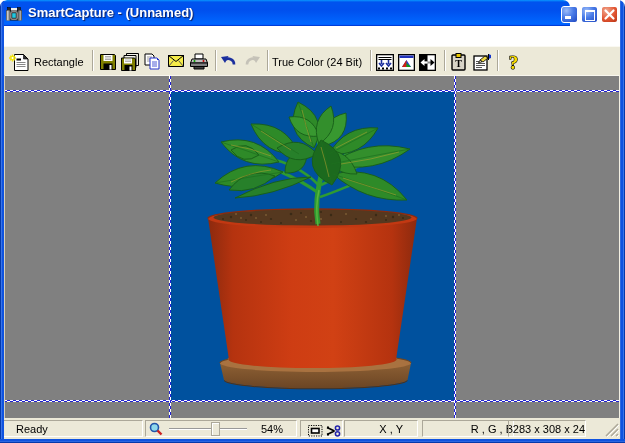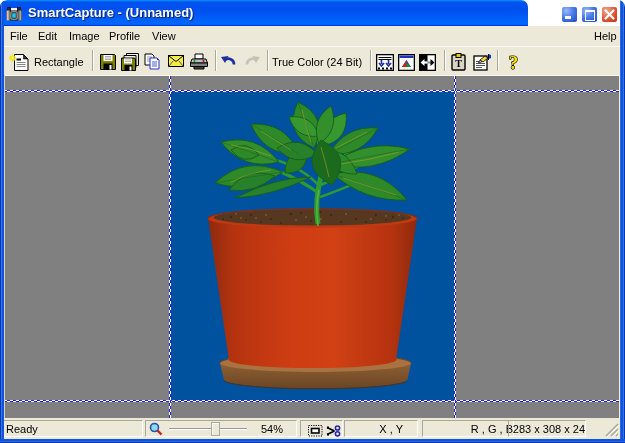--- a/index.html
+++ b/index.html
@@ -3,21 +3,21 @@
 <meta charset="utf-8">
 <style>
 * { margin:0; padding:0; box-sizing:border-box; }
 body { background:#fff; font-family:"Liberation Sans", sans-serif; width:625px; height:443px; overflow:hidden; }
 #win { position:absolute; left:0; top:0; width:625px; height:443px; border-radius:7px 7px 0 0; overflow:hidden; }
 
 #bl { position:absolute; left:0; top:0; width:4px; height:443px; background:linear-gradient(90deg,#0539ab 0 1px,#3a75e8 1px 2px,#0f53e0 2px 4px); }
 #br { position:absolute; right:0; top:0; width:5px; height:443px; background:linear-gradient(270deg,#0539ab 0 1px,#3a75e8 1px 2px,#0f53e0 2px 4px,#2f6ae0 4px 5px); }
 #bb { position:absolute; left:0; bottom:0; width:625px; height:4px; background:linear-gradient(0deg,#0539ab 0 1px,#2b66e0 1px 2px,#0f53e0 2px 4px); }
 
-#title { position:absolute; left:0; top:0; width:528px; height:26px;
+#title { position:absolute; left:0; top:0; width:570px; height:26px;
   background:linear-gradient(180deg,#0997ff,#0053ee 8%,#0050ee 40%,#0066ff 88%,#0066ff 93%,#005bff 95%,#003dd7 96%,#003dd7);
   border-radius:7px 7px 0 0; }
 #titletext { position:absolute; left:28px; top:5px; color:#fff; font-size:13px; font-weight:bold; letter-spacing:0px; text-shadow:1px 1px 1px #0a1e63; }
 .tbtn { position:absolute; top:6px; width:17px; height:17px; border:1px solid #fff; border-radius:3px; }
 #btnmin { left:561px; background:radial-gradient(circle at 30% 25%,#9cbcf8 0%,#4a7ce8 45%,#1f48c0 100%); }
 #btnmax { left:581px; background:radial-gradient(circle at 30% 25%,#9cbcf8 0%,#4a7ce8 45%,#1f48c0 100%); }
 #btncls { left:601px; background:radial-gradient(circle at 30% 25%,#f0a890 0%,#e25633 55%,#b83313 100%); }
 #btnmin::after { content:""; position:absolute; left:3px; bottom:3px; width:6px; height:3px; background:#fff; }
 #btnmax::after { content:""; position:absolute; left:3px; top:3px; width:8px; height:8px; border:1px solid #fff; border-top-width:2px; }
 
@@ -57,28 +57,20 @@
       <rect x="6.2" y="6.2" width="3.6" height="4.6" fill="#20c8e0"></rect>
     </svg>
     <div id="titletext">SmartCapture - (Unnamed)</div>
     <div class="tbtn" id="btnmin"></div>
     <div class="tbtn" id="btnmax"></div>
     <div class="tbtn" id="btncls">
       <svg width="15" height="15" viewBox="0 0 15 15">
           <path d="M3.5 3.5 L11.5 11.5 M11.5 3.5 L3.5 11.5" stroke="#fff" stroke-width="2.2" stroke-linecap="round"></path>
         </svg>
     </div>
-  </div>
-  <div id="menub">
-    <span style="left:6px">File</span>
-    <span style="left:34px">Edit</span>
-    <span style="left:65px">Image</span>
-    <span style="left:105px">Profile</span>
-    <span style="left:148px">View</span>
-    <span style="left:590px">Help</span>
   </div>
   <div id="toolb">
     <svg class="ticon" style="left:5px;top:6px" width="20" height="19" viewBox="0 0 20 19">
       <path d="M 5.5 2.5 h9 l4.5 4.5 v11.5 h-13.5 z" fill="#fff" stroke="#000"></path>
       <path d="M 14.5 2.5 l4.5 4.5 h-4.5 z" fill="#333" stroke="#000" stroke-width=".6"></path>
       <g stroke="#888" stroke-width="1">
           <path d="M7.5 10.5 h9 M7.5 12.5 h9 M7.5 14.5 h9"></path>
         </g>
       <path d="M7.5 7.5 h4.5" stroke="#000" stroke-width="1.8"></path>
       <g stroke="#f0e20a" stroke-width="1.5">
@@ -304,21 +296,21 @@
         <path d="M 140 50 Q 135 35 131 18"></path>
         <path d="M 165 56 Q 180 48 196 40"></path>
         <path d="M 170 72 Q 200 68 228 60"></path>
         <path d="M 172 86 Q 200 95 225 103"></path>
         <path d="M 150 55 Q 155 72 158 85"></path>
       </g>
     </svg>
   </div>
   <div id="status">
     <div class="pan" style="left:-1px;width:140px">
-        <div class="t" style="text-align:left;padding-left:2px">Ready</div>
+        <div class="t" style="text-align:left;padding-left:12px">Ready</div>
       </div>
     <div class="pan" style="left:141px;width:152px">
       <svg style="position:absolute;left:3px;top:1px" width="14" height="14" viewBox="0 0 14 14">
         <circle cx="5.5" cy="5.5" r="4" fill="#8fd8ec" stroke="#2255aa" stroke-width="1.6"></circle>
         <path d="M8.5 8.5 L12.5 12.5" stroke="#cc2020" stroke-width="2.4"></path>
       </svg>
       <div style="position:absolute;left:23px;top:7px;width:78px;height:2px;border-top:1px solid #999;border-bottom:1px solid #fff"></div>
       <div style="position:absolute;left:65px;top:1px;width:9px;height:14px;background:#ece9d8;border:1px solid #aca899;box-shadow:inset 1px 1px 0 #fff"></div>
       <div class="t" style="left:115px;width:40px;text-align:left;position:absolute">54%</div>
     </div>

